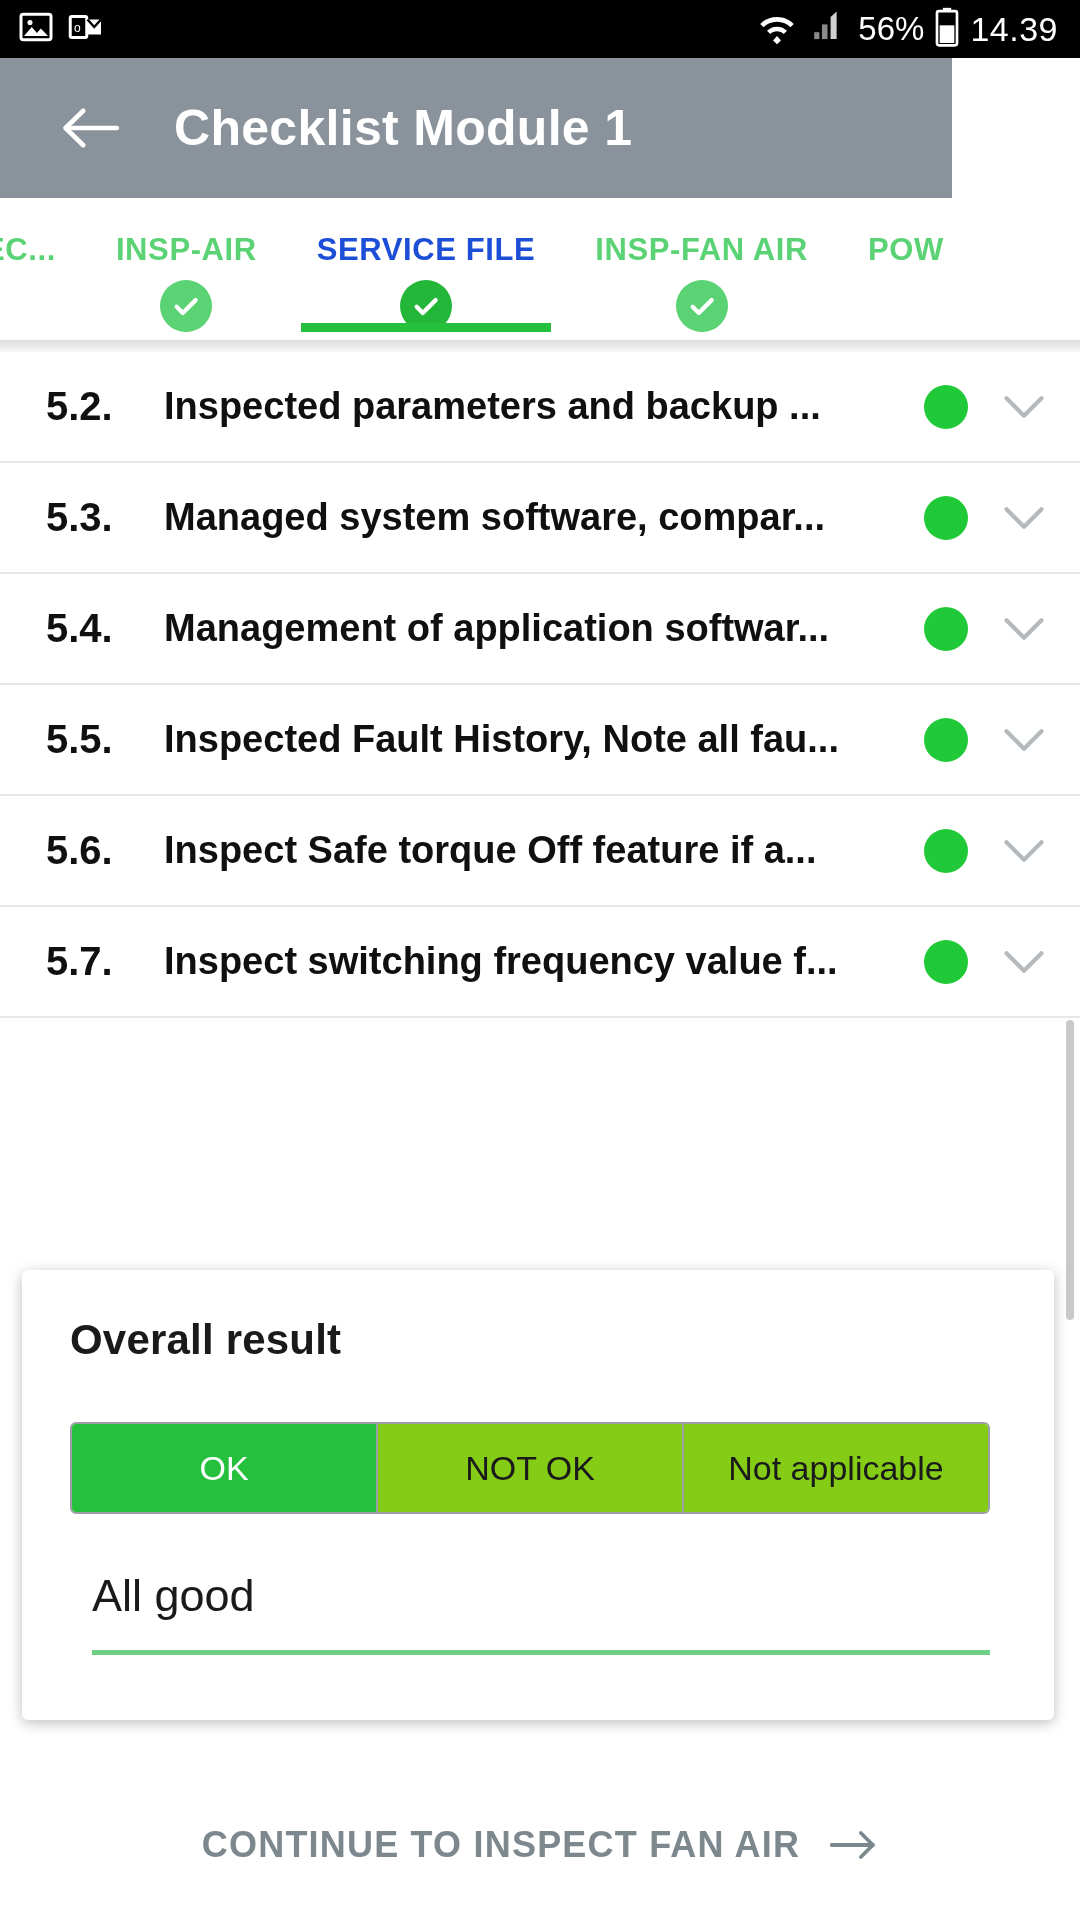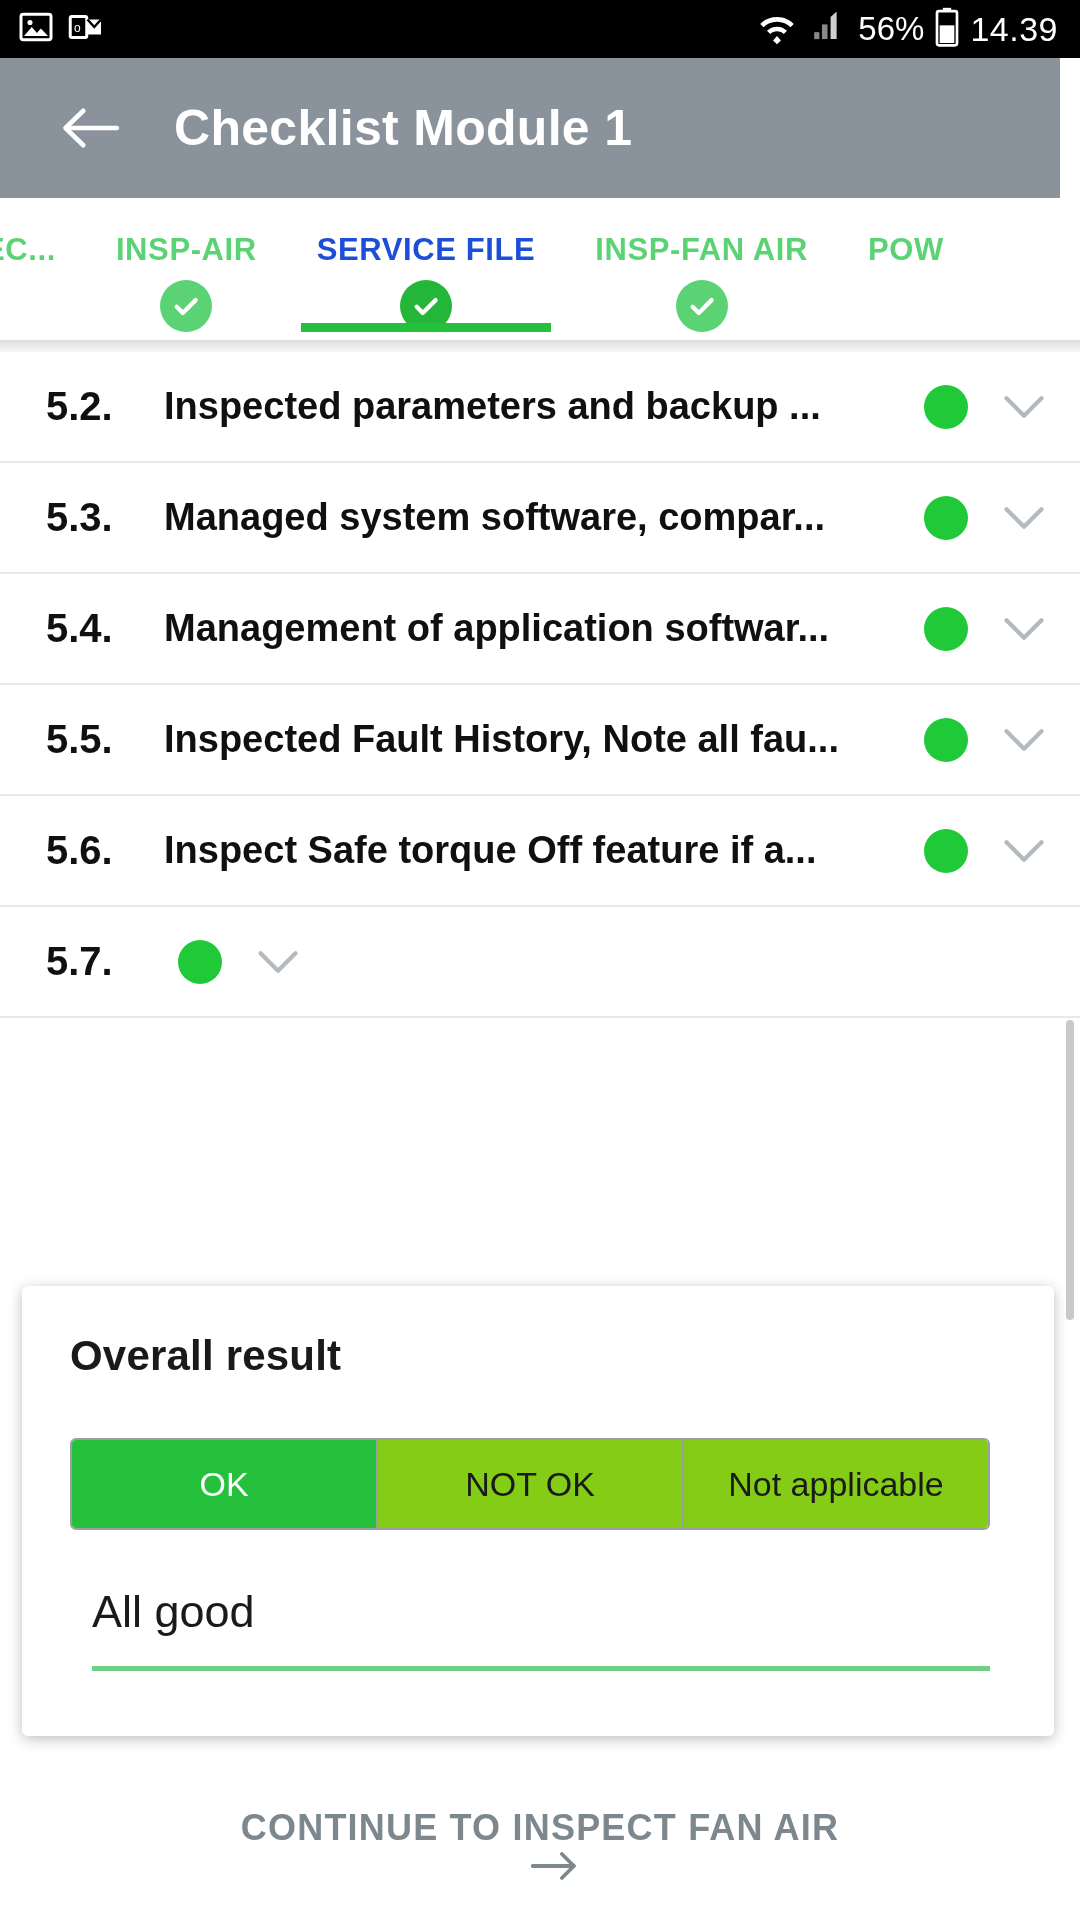--- a/index.html
+++ b/index.html
@@ -17,21 +17,21 @@
     background:#000; display:flex; align-items:center;
     padding:0 22px 0 18px;
   }
   .sb-left { display:flex; align-items:center; gap:14px; }
   .sb-right { margin-left:auto; display:flex; align-items:center; gap:10px; }
   .sb-text { color:#fff; font-size:34px; font-weight:400; letter-spacing:.5px; }
   .sb-battery-pct { color:#fff; font-size:33px; }
 
   
   .appbar {
-    position:absolute; top:58px; left:0; width:1060px; height:140px;
+    position:absolute; top:58px; left:0; width:952px; height:140px;
     background:#8a939c; display:flex; align-items:center; padding-left:58px;
   }
   .back-btn { width:64px; height:64px; display:flex; align-items:center; justify-content:center; cursor:pointer; }
   .appbar-title {
     color:#ffffff; font-size:50px; font-weight:700; margin-left:52px; letter-spacing:.3px;
   }
 
   
   .tabbar {
     position:absolute; top:198px; left:0; width:1080px; height:142px;
@@ -78,21 +78,20 @@
     position:absolute; right:6px; top:1020px; width:8px; height:300px;
     background:#c9c9c9; border-radius:4px;
   }
 
   
   .card {
     position:absolute; left:22px; top:1270px; width:1032px; height:450px;
     background:#fff; border-radius:6px;
     box-shadow:0 3px 14px rgba(0,0,0,.26);
     padding:46px 48px 0 48px;
-    margin-top:16px;
   }
   .card-title { font-size:42px; font-weight:700; color:#1a1a1a; letter-spacing:.2px; }
 
   .segmented {
     margin-top:58px; display:flex; height:92px; width:920px;
     border-radius:6px; overflow:hidden;
     border:2px solid #9aa0a6;
   }
   .seg {
     flex:1 1 0; display:flex; align-items:center; justify-content:center;
@@ -104,21 +103,20 @@
 
   .note-field { margin-top:56px; width:920px; padding-left:22px; }
   .note-value { font-size:45px; color:#1a1a1a; }
   .note-underline { margin-top:28px; height:5px; background:#6fcf84; width:898px; }
 
   
   .bottom-action {
     position:absolute; left:0; bottom:0; width:1080px; height:150px;
     background:#fff; display:flex; align-items:center; justify-content:center;
     cursor:pointer;
-    flex-direction:column;
   }
   .bottom-action-label {
     font-size:36px; font-weight:700; color:#7c878e; letter-spacing:1.2px;
   }
   .bottom-action-arrow { margin-left:30px; display:flex; align-items:center; }
 </style>
 </head>
 <body>
 
 <div id="screen">
@@ -273,20 +271,21 @@
       <span class="row-dot"></span>
       <span class="row-chevron">
         <svg width="42" height="26" viewBox="0 0 24 14">
             <path d="M2 2l10 10L22 2" fill="none" stroke="#b3b9bd" stroke-width="2.4" stroke-linecap="round" stroke-linejoin="round"></path>
           </svg>
       </span>
     </div>
 
     <div class="row">
       <span class="row-num">5.7.</span>
+      <span class="row-text">Inspect switching frequency value f...</span>
       <span class="row-dot"></span>
       <span class="row-chevron">
         <svg width="42" height="26" viewBox="0 0 24 14">
             <path d="M2 2l10 10L22 2" fill="none" stroke="#b3b9bd" stroke-width="2.4" stroke-linecap="round" stroke-linejoin="round"></path>
           </svg>
       </span>
     </div>
 
   </div>
 

